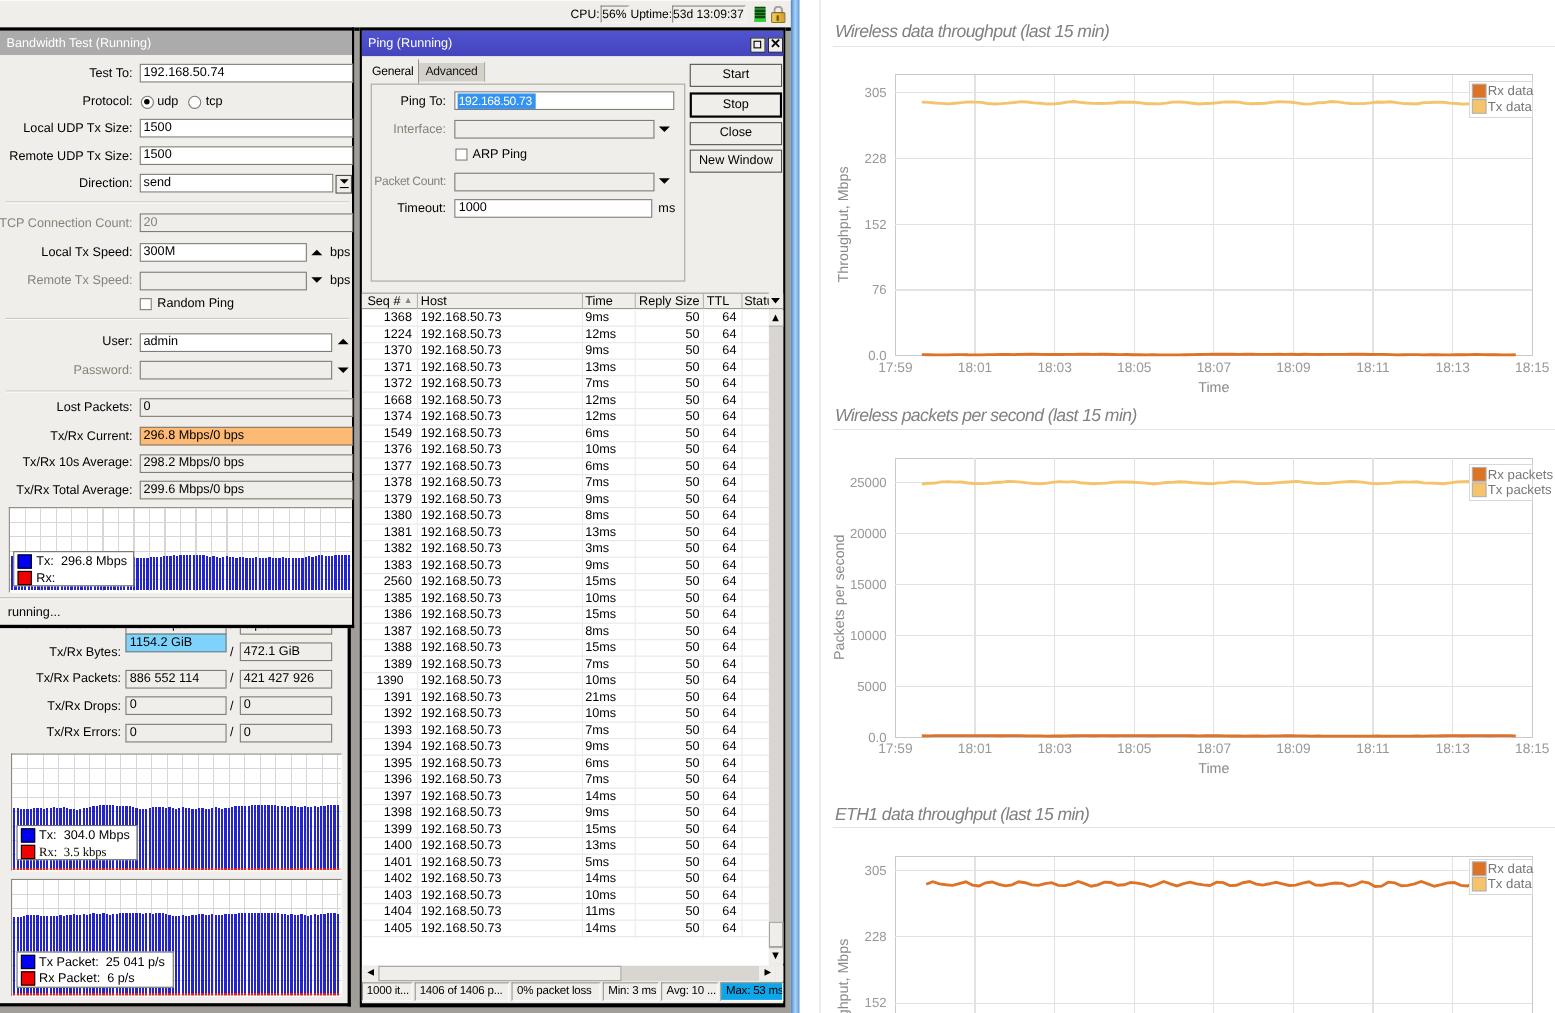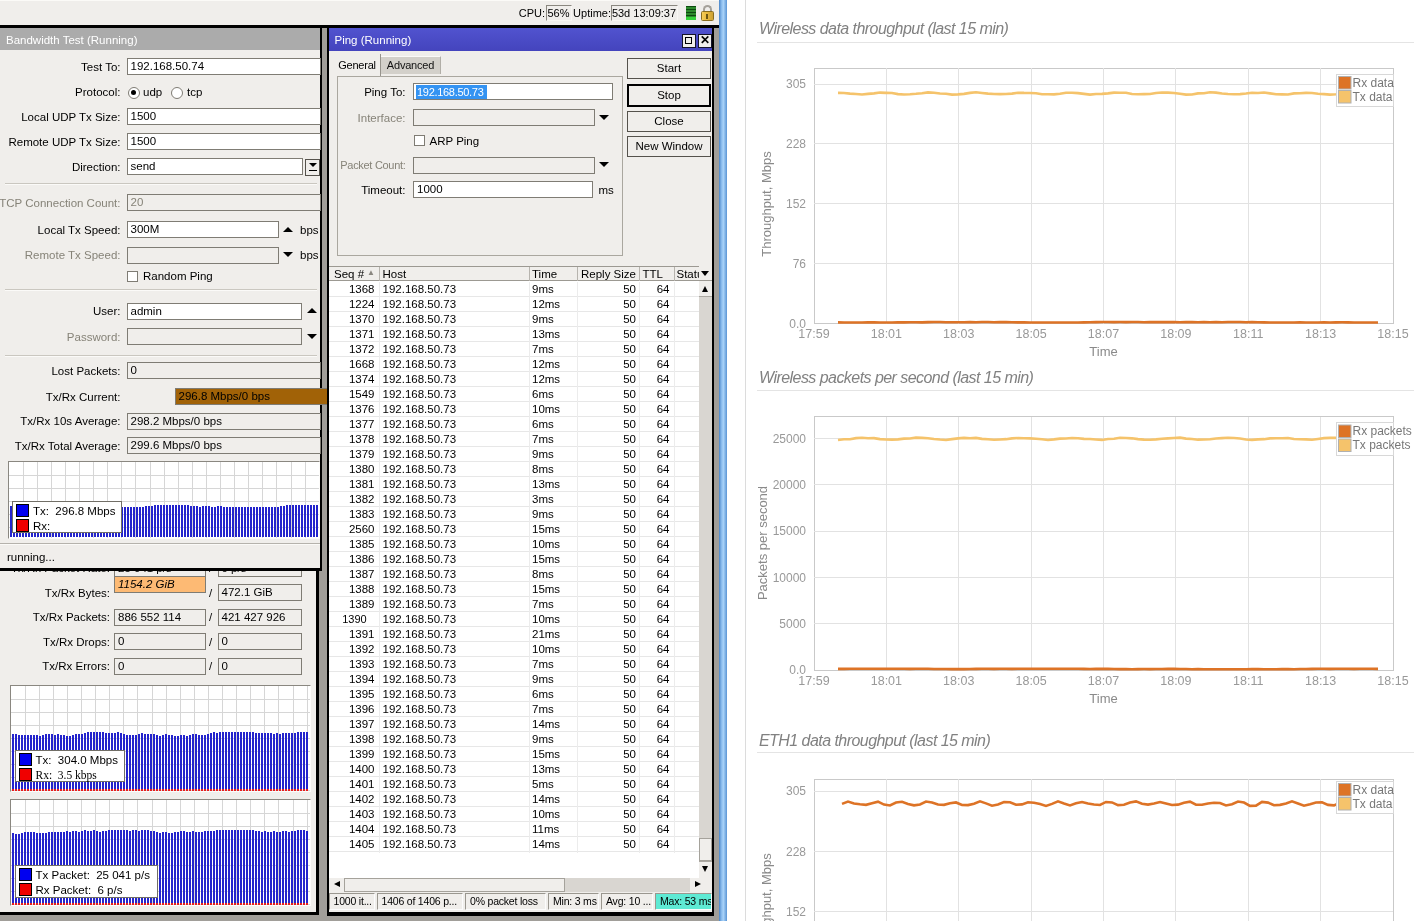--- a/index.html
+++ b/index.html
@@ -14,21 +14,21 @@
 <div style="position:absolute;left:702.5px;top:5px;width:9px;height:8px;border:2.5px solid #a5a19a;border-bottom:none;border-radius:5px 5px 0 0;box-sizing:border-box;"></div>
 <div style="position:absolute;left:700.5px;top:11px;width:13px;height:10px;background:linear-gradient(90deg,#f6cd58,#e8b93e 45%,#cda133);border:1px solid #8a6d1f;border-radius:1.5px;box-sizing:border-box;"></div>
 <div style="position:absolute;left:706px;top:13.5px;width:2px;height:5px;background:#6b5412;"></div>
 <div style="position:absolute;left:0px;top:25px;width:719px;height:3px;background:#000;"></div>
 <div style="position:absolute;left:-3px;top:553px;width:322px;height:361.5px;background:#f0eeeb;border:3px solid #000;border-left:none;box-sizing:border-box;"></div>
 <div style="position:absolute;left:-90px;top:560px;width:200px;height:16px;text-align:right;font-size:11.5px;line-height:16px;color:#000;white-space:nowrap;">Tx/Rx Packet Rate:</div>
 <div style="position:absolute;left:114px;top:559.5px;width:92px;height:17px;background:#f0eeeb;border:1px solid #7f7c74;box-sizing:border-box;font-size:11.5px;line-height:15px;color:#000;padding-left:3px;white-space:nowrap;overflow:hidden;">25 041 p/s</div>
 <div style="position:absolute;left:209px;top:560px;height:16px;font-size:11.5px;line-height:16px;color:#000;white-space:nowrap;">/</div>
 <div style="position:absolute;left:217.5px;top:559.5px;width:84.0px;height:17px;background:#f0eeeb;border:1px solid #7f7c74;box-sizing:border-box;font-size:11.5px;line-height:15px;color:#000;padding-left:3px;white-space:nowrap;overflow:hidden;">0 p/s</div>
 <div style="position:absolute;left:-90px;top:584.5px;width:200px;height:16px;text-align:right;font-size:11.5px;line-height:16px;color:#000;white-space:nowrap;">Tx/Rx Bytes:</div>
-<div style="position:absolute;left:114px;top:576px;width:92px;height:17px;background:#fdba74;border:1px solid #7f7c74;box-sizing:border-box;font-size:11.5px;line-height:15px;color:#000;padding-left:3px;white-space:nowrap;overflow:hidden;font-style:italic;">1154.2 GiB</div>
+<div style="position:absolute;left:114px;top:576px;width:92px;height:17px;background:#7dd3fc;border:1px solid #7f7c74;box-sizing:border-box;font-size:11.5px;line-height:15px;color:#000;padding-left:3px;white-space:nowrap;overflow:hidden;">1154.2 GiB</div>
 <div style="position:absolute;left:209px;top:584.5px;height:16px;font-size:11.5px;line-height:16px;color:#000;white-space:nowrap;">/</div>
 <div style="position:absolute;left:217.5px;top:584.0px;width:84.0px;height:17px;background:#f0eeeb;border:1px solid #7f7c74;box-sizing:border-box;font-size:11.5px;line-height:15px;color:#000;padding-left:3px;white-space:nowrap;overflow:hidden;">472.1 GiB</div>
 <div style="position:absolute;left:-90px;top:609px;width:200px;height:16px;text-align:right;font-size:11.5px;line-height:16px;color:#000;white-space:nowrap;">Tx/Rx Packets:</div>
 <div style="position:absolute;left:114px;top:608.5px;width:92px;height:17px;background:#f0eeeb;border:1px solid #7f7c74;box-sizing:border-box;font-size:11.5px;line-height:15px;color:#000;padding-left:3px;white-space:nowrap;overflow:hidden;">886 552 114</div>
 <div style="position:absolute;left:209px;top:609px;height:16px;font-size:11.5px;line-height:16px;color:#000;white-space:nowrap;">/</div>
 <div style="position:absolute;left:217.5px;top:608.5px;width:84.0px;height:17px;background:#f0eeeb;border:1px solid #7f7c74;box-sizing:border-box;font-size:11.5px;line-height:15px;color:#000;padding-left:3px;white-space:nowrap;overflow:hidden;">421 427 926</div>
 <div style="position:absolute;left:-90px;top:633.5px;width:200px;height:16px;text-align:right;font-size:11.5px;line-height:16px;color:#000;white-space:nowrap;">Tx/Rx Drops:</div>
 <div style="position:absolute;left:114px;top:633.0px;width:92px;height:17px;background:#f0eeeb;border:1px solid #7f7c74;box-sizing:border-box;font-size:11.5px;line-height:15px;color:#000;padding-left:3px;white-space:nowrap;overflow:hidden;">0</div>
 <div style="position:absolute;left:209px;top:633.5px;height:16px;font-size:11.5px;line-height:16px;color:#000;white-space:nowrap;">/</div>
 <div style="position:absolute;left:217.5px;top:633.0px;width:84.0px;height:17px;background:#f0eeeb;border:1px solid #7f7c74;box-sizing:border-box;font-size:11.5px;line-height:15px;color:#000;padding-left:3px;white-space:nowrap;overflow:hidden;">0</div>
@@ -546,21 +546,21 @@
 <div style="position:absolute;left:126.5px;top:302.5px;width:175.5px;height:17px;background:#fff;border:1px solid #7f7c74;box-sizing:border-box;font-size:11.5px;line-height:15px;color:#000;padding-left:3px;white-space:nowrap;overflow:hidden;">admin</div>
 <div style="position:absolute;left:307px;top:308.25px;width:0px;height:0px;border-left:5.0px solid transparent;border-right:5.0px solid transparent;border-bottom:5.5px solid #000;"></div>
 <div style="position:absolute;left:-79.5px;top:328.5px;width:200px;height:16px;text-align:right;font-size:11.5px;line-height:16px;color:#868378;white-space:nowrap;">Password:</div>
 <div style="position:absolute;left:126.5px;top:328.0px;width:175.5px;height:17px;background:#f0eeeb;border:1px solid #7f7c74;box-sizing:border-box;font-size:11.5px;line-height:15px;color:#000;padding-left:3px;white-space:nowrap;overflow:hidden;"></div>
 <div style="position:absolute;left:307px;top:333.75px;width:0px;height:0px;border-left:5.0px solid transparent;border-right:5.0px solid transparent;border-top:5.5px solid #000;"></div>
 <div style="position:absolute;left:5px;top:355px;width:312px;height:1px;background:#cac7c0;"></div>
 <div style="position:absolute;left:5px;top:356px;width:312px;height:1px;background:#fbfaf8;"></div>
 <div style="position:absolute;left:-79.5px;top:362.5px;width:200px;height:16px;text-align:right;font-size:11.5px;line-height:16px;color:#000;white-space:nowrap;">Lost Packets:</div>
 <div style="position:absolute;left:126.5px;top:362.0px;width:194.0px;height:17px;background:#f0eeeb;border:1px solid #7f7c74;box-sizing:border-box;font-size:11.5px;line-height:15px;color:#000;padding-left:3px;white-space:nowrap;overflow:hidden;">0</div>
 <div style="position:absolute;left:-79.5px;top:388.5px;width:200px;height:16px;text-align:right;font-size:11.5px;line-height:16px;color:#000;white-space:nowrap;">Tx/Rx Current:</div>
-<div style="position:absolute;left:126.5px;top:388.0px;width:194.0px;height:17px;background:#a16207;border:1px solid #7f7c74;box-sizing:border-box;font-size:11.5px;line-height:15px;color:#000;padding-left:3px;white-space:nowrap;overflow:hidden;margin-left:48px;">296.8 Mbps/0 bps</div>
+<div style="position:absolute;left:126.5px;top:388.0px;width:194.0px;height:17px;background:#fdba74;border:1px solid #7f7c74;box-sizing:border-box;font-size:11.5px;line-height:15px;color:#000;padding-left:3px;white-space:nowrap;overflow:hidden;">296.8 Mbps/0 bps</div>
 <div style="position:absolute;left:-79.5px;top:413px;width:200px;height:16px;text-align:right;font-size:11.5px;line-height:16px;color:#000;white-space:nowrap;">Tx/Rx 10s Average:</div>
 <div style="position:absolute;left:126.5px;top:412.5px;width:194.0px;height:17px;background:#f0eeeb;border:1px solid #7f7c74;box-sizing:border-box;font-size:11.5px;line-height:15px;color:#000;padding-left:3px;white-space:nowrap;overflow:hidden;">298.2 Mbps/0 bps</div>
 <div style="position:absolute;left:-79.5px;top:437.5px;width:200px;height:16px;text-align:right;font-size:11.5px;line-height:16px;color:#000;white-space:nowrap;">Tx/Rx Total Average:</div>
 <div style="position:absolute;left:126.5px;top:437.0px;width:194.0px;height:17px;background:#f0eeeb;border:1px solid #7f7c74;box-sizing:border-box;font-size:11.5px;line-height:15px;color:#000;padding-left:3px;white-space:nowrap;overflow:hidden;">299.6 Mbps/0 bps</div>
 <div style="position:absolute;left:8px;top:461px;width:312px;height:77.5px;background:#fff;border:1px solid;border-color:#8a8780 #fdfcfa #fdfcfa #8a8780;box-sizing:border-box;"></div>
 <svg style="position:absolute;left:9px;top:462px" width="310" height="75.5" shape-rendering="crispEdges">
     <line x1="14.1" y1="0" x2="14.1" y2="75.5" stroke="#d6d6d6" stroke-width="1"></line>
     <line x1="28.2" y1="0" x2="28.2" y2="75.5" stroke="#d6d6d6" stroke-width="1"></line>
     <line x1="42.3" y1="0" x2="42.3" y2="75.5" stroke="#d6d6d6" stroke-width="1"></line>
     <line x1="56.4" y1="0" x2="56.4" y2="75.5" stroke="#d6d6d6" stroke-width="1"></line>
@@ -987,21 +987,21 @@
 <div style="position:absolute;left:333.5px;top:881.0px;width:0px;height:0px;border-top:3.5px solid transparent;border-bottom:3.5px solid transparent;border-right:6px solid #000;"></div>
 <div style="position:absolute;left:343.5px;top:877.5px;width:221.5px;height:14px;background:#f0eeeb;border:1px solid #a5a29b;box-sizing:border-box;"></div>
 <div style="position:absolute;left:689.5px;top:877.5px;width:15px;height:14px;background:#f0eeeb;"></div>
 <div style="position:absolute;left:695px;top:881.0px;width:0px;height:0px;border-top:3.5px solid transparent;border-bottom:3.5px solid transparent;border-left:6px solid #000;"></div>
 <div style="position:absolute;left:704.5px;top:877.5px;width:7px;height:14px;background:#f0eeeb;"></div>
 <div style="position:absolute;left:328.5px;top:893px;width:46.0px;height:16.5px;background:#f0eeeb;border:1px solid;border-color:#9a978f #fcfcfc #fcfcfc #9a978f;box-sizing:border-box;font-size:10.5px;line-height:14.5px;padding-left:4px;white-space:nowrap;overflow:hidden;letter-spacing:-0.2px;">1000 it...</div>
 <div style="position:absolute;left:376.5px;top:893px;width:86.5px;height:16.5px;background:#f0eeeb;border:1px solid;border-color:#9a978f #fcfcfc #fcfcfc #9a978f;box-sizing:border-box;font-size:10.5px;line-height:14.5px;padding-left:4px;white-space:nowrap;overflow:hidden;letter-spacing:-0.2px;">1406 of 1406 p...</div>
 <div style="position:absolute;left:465px;top:893px;width:81px;height:16.5px;background:#f0eeeb;border:1px solid;border-color:#9a978f #fcfcfc #fcfcfc #9a978f;box-sizing:border-box;font-size:10.5px;line-height:14.5px;padding-left:4px;white-space:nowrap;overflow:hidden;letter-spacing:-0.2px;">0% packet loss</div>
 <div style="position:absolute;left:548px;top:893px;width:50.5px;height:16.5px;background:#f0eeeb;border:1px solid;border-color:#9a978f #fcfcfc #fcfcfc #9a978f;box-sizing:border-box;font-size:10.5px;line-height:14.5px;padding-left:4px;white-space:nowrap;overflow:hidden;letter-spacing:-0.2px;">Min: 3 ms</div>
 <div style="position:absolute;left:601px;top:893px;width:51.5px;height:16.5px;background:#f0eeeb;border:1px solid;border-color:#9a978f #fcfcfc #fcfcfc #9a978f;box-sizing:border-box;font-size:10.5px;line-height:14.5px;padding-left:4px;white-space:nowrap;overflow:hidden;letter-spacing:-0.2px;">Avg: 10 ...</div>
-<div style="position:absolute;left:655px;top:893px;width:56.5px;height:16.5px;background:#5eead4;border:1px solid;border-color:#9a978f #fcfcfc #fcfcfc #9a978f;box-sizing:border-box;font-size:10.5px;line-height:14.5px;padding-left:4px;white-space:nowrap;overflow:hidden;letter-spacing:-0.2px;">Max: 53 ms</div>
+<div style="position:absolute;left:655px;top:893px;width:56.5px;height:16.5px;background:#0ea5e9;border:1px solid;border-color:#9a978f #fcfcfc #fcfcfc #9a978f;box-sizing:border-box;font-size:10.5px;line-height:14.5px;padding-left:4px;white-space:nowrap;overflow:hidden;letter-spacing:-0.2px;">Max: 53 ms</div>
 <div style="position:absolute;left:719px;top:0px;width:8px;height:921px;background:linear-gradient(90deg,#4c86c8,#8fc0f0 35%,#a8d2f8 55%,#5a94d4);"></div>
 <div style="position:absolute;left:727px;top:0px;width:687px;height:921px;background:#fff;"></div>
 <div style="position:absolute;left:745px;top:0px;width:1px;height:921px;background:#dcdcdc;"></div>
 <svg style="position:absolute;left:0;top:0" width="1414" height="921" font-family="Liberation Sans,sans-serif">
     <text x="759" y="34" font-size="16" fill="#818181" text-anchor="start" style="font-style:italic;letter-spacing:-0.55px">Wireless data throughput (last 15 min)</text>
     <line x1="757" y1="42.5" x2="1414" y2="42.5" stroke="#e4e4e4" stroke-width="1" shape-rendering="crispEdges"></line>
     <rect x="814" y="68" width="579" height="255.5" fill="none" stroke="#c9c9c9" stroke-width="1" shape-rendering="crispEdges"></rect>
     <line x1="886.4" y1="68" x2="886.4" y2="323.5" stroke="#e2e2e2" stroke-width="1" shape-rendering="crispEdges"></line>
     <line x1="958.8" y1="68" x2="958.8" y2="323.5" stroke="#e2e2e2" stroke-width="1" shape-rendering="crispEdges"></line>
     <line x1="1031.1" y1="68" x2="1031.1" y2="323.5" stroke="#e2e2e2" stroke-width="1" shape-rendering="crispEdges"></line>

